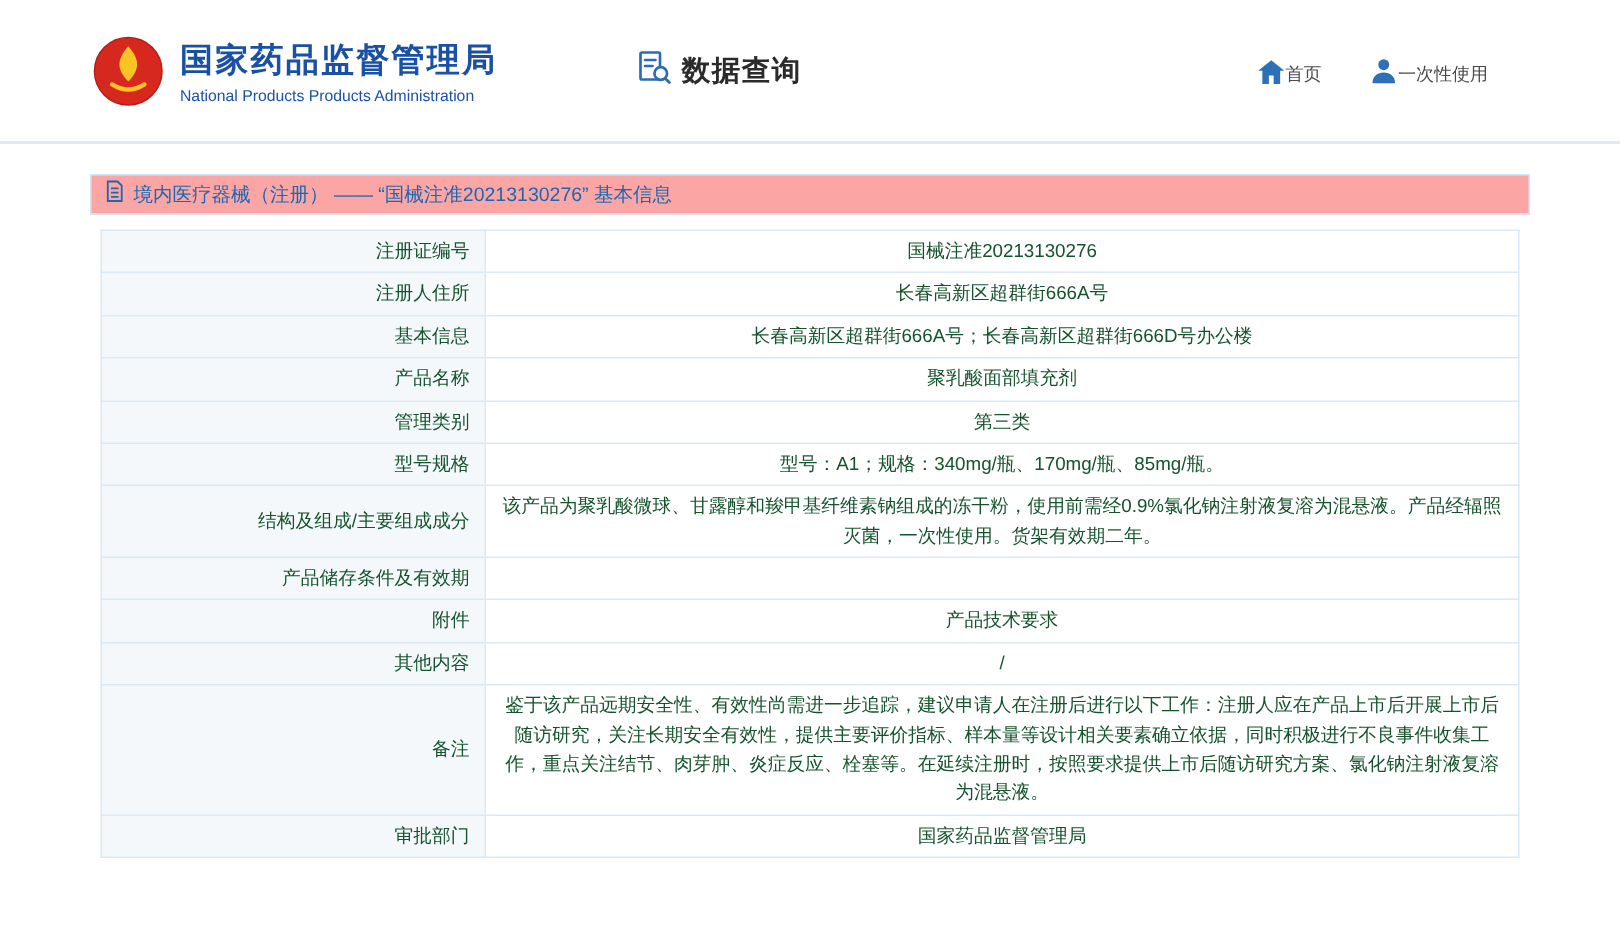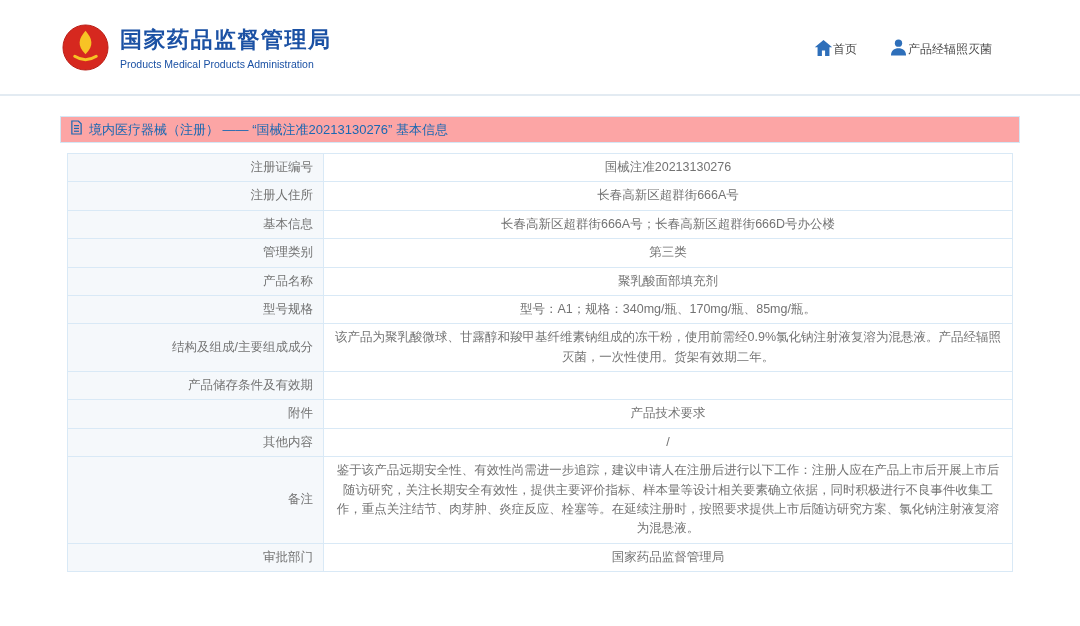--- a/index.html
+++ b/index.html
@@ -22,62 +22,74 @@
   .nav-item .nicon { height:20px; display:flex; align-items:flex-end; }
   .nav-label { font-size:12px; color:#4a4a4a; margin-top:5px; white-space:nowrap; }
 
   
   .content { margin:20px 60px 0 60px; }
   .panel-title-bar { background:#fca5a5; border:1px solid #d4e7f5; height:27px;
     display:flex; align-items:center; padding:0 9px; }
   .panel-title { color:#1a68b2; font-size:13px; margin-left:6px; }
   .table-wrap { margin:10px 7px 0 7px; }
   table { width:100%; border-collapse:collapse; table-layout:fixed; }
-  td { border:1px solid #d9e9f6; font-size:12.5px; color:#737373;
+  td { border:1px solid #d9e9f6; font-size:12.5px; color:#14532d;
     padding:4px 10px; line-height:1.55; vertical-align:middle; word-break:break-all;margin-top:41px; }
   td.label-cell { width:256px; background:#f5f8fb; text-align:right; }
   td.value-cell { background:#fff; text-align:center; }
 </style>
 </head>
 <body>
 
 <div class="header">
 
   <span class="logo">
     <svg width="47" height="47" viewBox="0 0 48 48">
       <circle cx="24" cy="24" r="23" fill="#d6281f"></circle>
       <circle cx="24" cy="24" r="23" fill="none" stroke="#b91e16" stroke-width="1"></circle>
       <path d="M24 7 C17 15 15 22 24 31 C33 22 31 15 24 7 Z" fill="#f7c325"></path>
       <path d="M13 33 q11 7 22 0" stroke="#f7c325" stroke-width="3" fill="none" stroke-linecap="round"></path>
     </svg>
   </span>
 
   <div class="brand">
     <div class="brand-cn">国家药品监督管理局</div>
-    <div class="brand-en">Products Medical Products Administration</div>
+    <div class="brand-en">National Products Products Administration</div>
   </div>
 
+  <div class="query">
+    <span>
+      <svg width="24" height="24" viewBox="0 0 24 24" fill="none" stroke="#2a6db5" stroke-width="1.8" stroke-linecap="round">
+        <rect x="3" y="2" width="13" height="18" rx="1"></rect>
+        <line x1="6" y1="7" x2="13" y2="7"></line>
+        <line x1="6" y1="11" x2="11" y2="11"></line>
+        <circle cx="16.5" cy="16" r="4.2" fill="#ffffff"></circle>
+        <line x1="19.5" y1="19.3" x2="22.3" y2="22"></line>
+      </svg>
+    </span>
+    <span class="query-label">数据查询</span>
+  </div>
 
   <div class="nav">
     <div class="nav-item">
       <span class="nicon">
         <svg width="19" height="18" viewBox="0 0 24 22" fill="#2e6fba">
           <path d="M12 1 L23 10 H19.5 V21 H14 V14 H10 V21 H4.5 V10 H1 Z"></path>
         </svg>
       </span>
       <span class="nav-label">首页</span>
     </div>
     <div class="nav-item">
       <span class="nicon">
         <svg width="19" height="19" viewBox="0 0 24 24" fill="#2e6fba">
           <circle cx="12" cy="6.5" r="4.6"></circle>
           <path d="M2.5 22 c0-6 4.2-9 9.5-9 s9.5 3 9.5 9 z"></path>
         </svg>
       </span>
-      <span class="nav-label">产品经辐照灭菌</span>
+      <span class="nav-label">一次性使用</span>
     </div>
   </div>
 </div>
 <div class="header-divider"></div>
 
 <div class="content">
 
   <div class="panel-title-bar">
     <span>
       <svg width="13" height="15" viewBox="0 0 14 16" fill="none" stroke="#1a68b2" stroke-width="1.3">
@@ -99,26 +111,26 @@
           </tr>
           <tr>
             <td class="label-cell">注册人住所</td>
             <td class="value-cell">长春高新区超群街666A号</td>
           </tr>
           <tr>
             <td class="label-cell">基本信息</td>
             <td class="value-cell">长春高新区超群街666A号；长春高新区超群街666D号办公楼</td>
           </tr>
           <tr>
+            <td class="label-cell">产品名称</td>
+            <td class="value-cell">聚乳酸面部填充剂</td>
+          </tr>
+          <tr>
             <td class="label-cell">管理类别</td>
             <td class="value-cell">第三类</td>
-          </tr>
-          <tr>
-            <td class="label-cell">产品名称</td>
-            <td class="value-cell">聚乳酸面部填充剂</td>
           </tr>
           <tr>
             <td class="label-cell">型号规格</td>
             <td class="value-cell">型号：A1；规格：340mg/瓶、170mg/瓶、85mg/瓶。</td>
           </tr>
           <tr>
             <td class="label-cell">结构及组成/主要组成成分</td>
             <td class="value-cell">该产品为聚乳酸微球、甘露醇和羧甲基纤维素钠组成的冻干粉，使用前需经0.9%氯化钠注射液复溶为混悬液。产品经辐照灭菌，一次性使用。货架有效期二年。</td>
           </tr>
           <tr>

